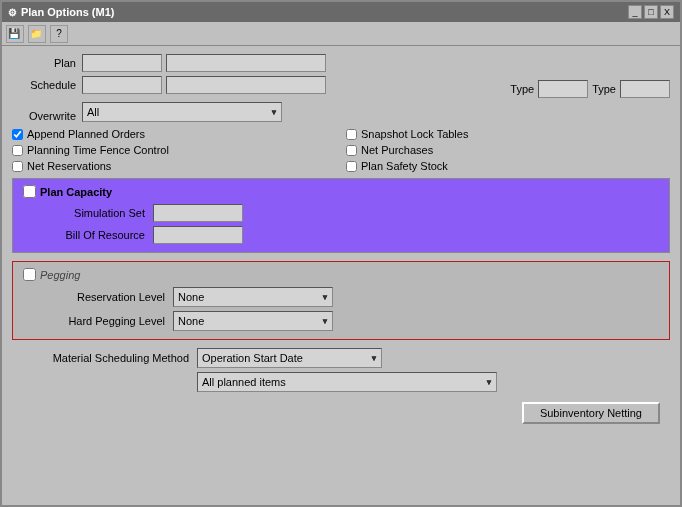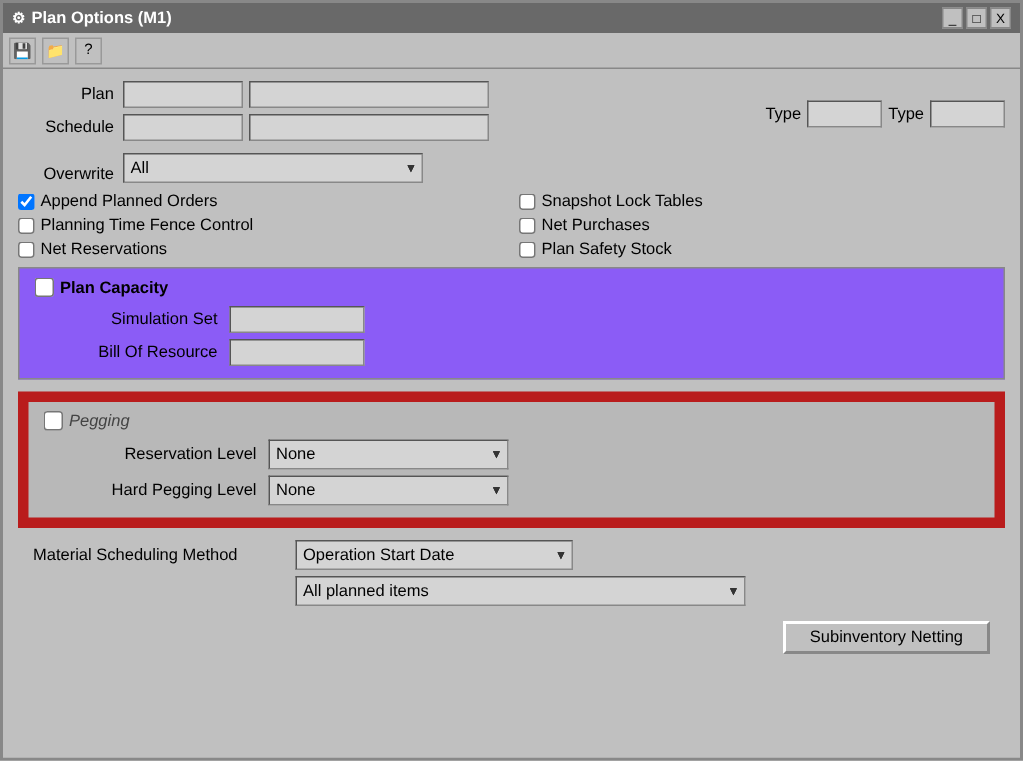--- a/index.html
+++ b/index.html
@@ -155,21 +155,21 @@
       display: flex;
       align-items: center;
     }
     .capacity-label {
       width: 110px;
       text-align: right;
       padding-right: 8px;
       font-size: 11px;
     }
     .pegging-section {
-      border: 7px solid #b91c1c;
+      border: 1px solid #b91c1c;
       background: #b8b8b8;
       padding: 6px 10px 8px 10px;
       margin-bottom: 8px;
     }
     .pegging-header {
       display: flex;
       align-items: center;
       gap: 4px;
       margin-bottom: 6px;
       font-size: 11px;
@@ -198,20 +198,21 @@
       gap: 4px;
       padding-left: 10px;
       margin-bottom: 10px;
     }
     .scheduling-row {
       display: flex;
       align-items: center;
     }
     .scheduling-label {
       width: 175px;
+      text-align: right;
       padding-right: 8px;
       font-size: 11px;
     }
     .bottom-btn-row {
       display: flex;
       justify-content: flex-end;
       padding-right: 10px;
       margin-top: 4px;
     }
     .action-btn {
@@ -263,21 +264,21 @@
   </div>
 
   <div class="toolbar">
     <div class="toolbar-icon">💾</div>
     <div class="toolbar-icon">📁</div>
     <div class="toolbar-icon">?</div>
   </div>
 
   <div class="content">
 
-    <div style="display:flex; align-items:center; margin-bottom:4px;">
+    <div style="display:flex; align-items:flex-end; margin-bottom:4px;">
       <div style="flex:1;">
 
         <div class="plan-row">
           <div class="plan-label">Plan</div>
           <div class="plan-inputs">
             <input class="text-input" style="width: 80px;" type="text">
             <input class="text-input" style="width: 160px;" type="text">
           </div>
         </div>
 

